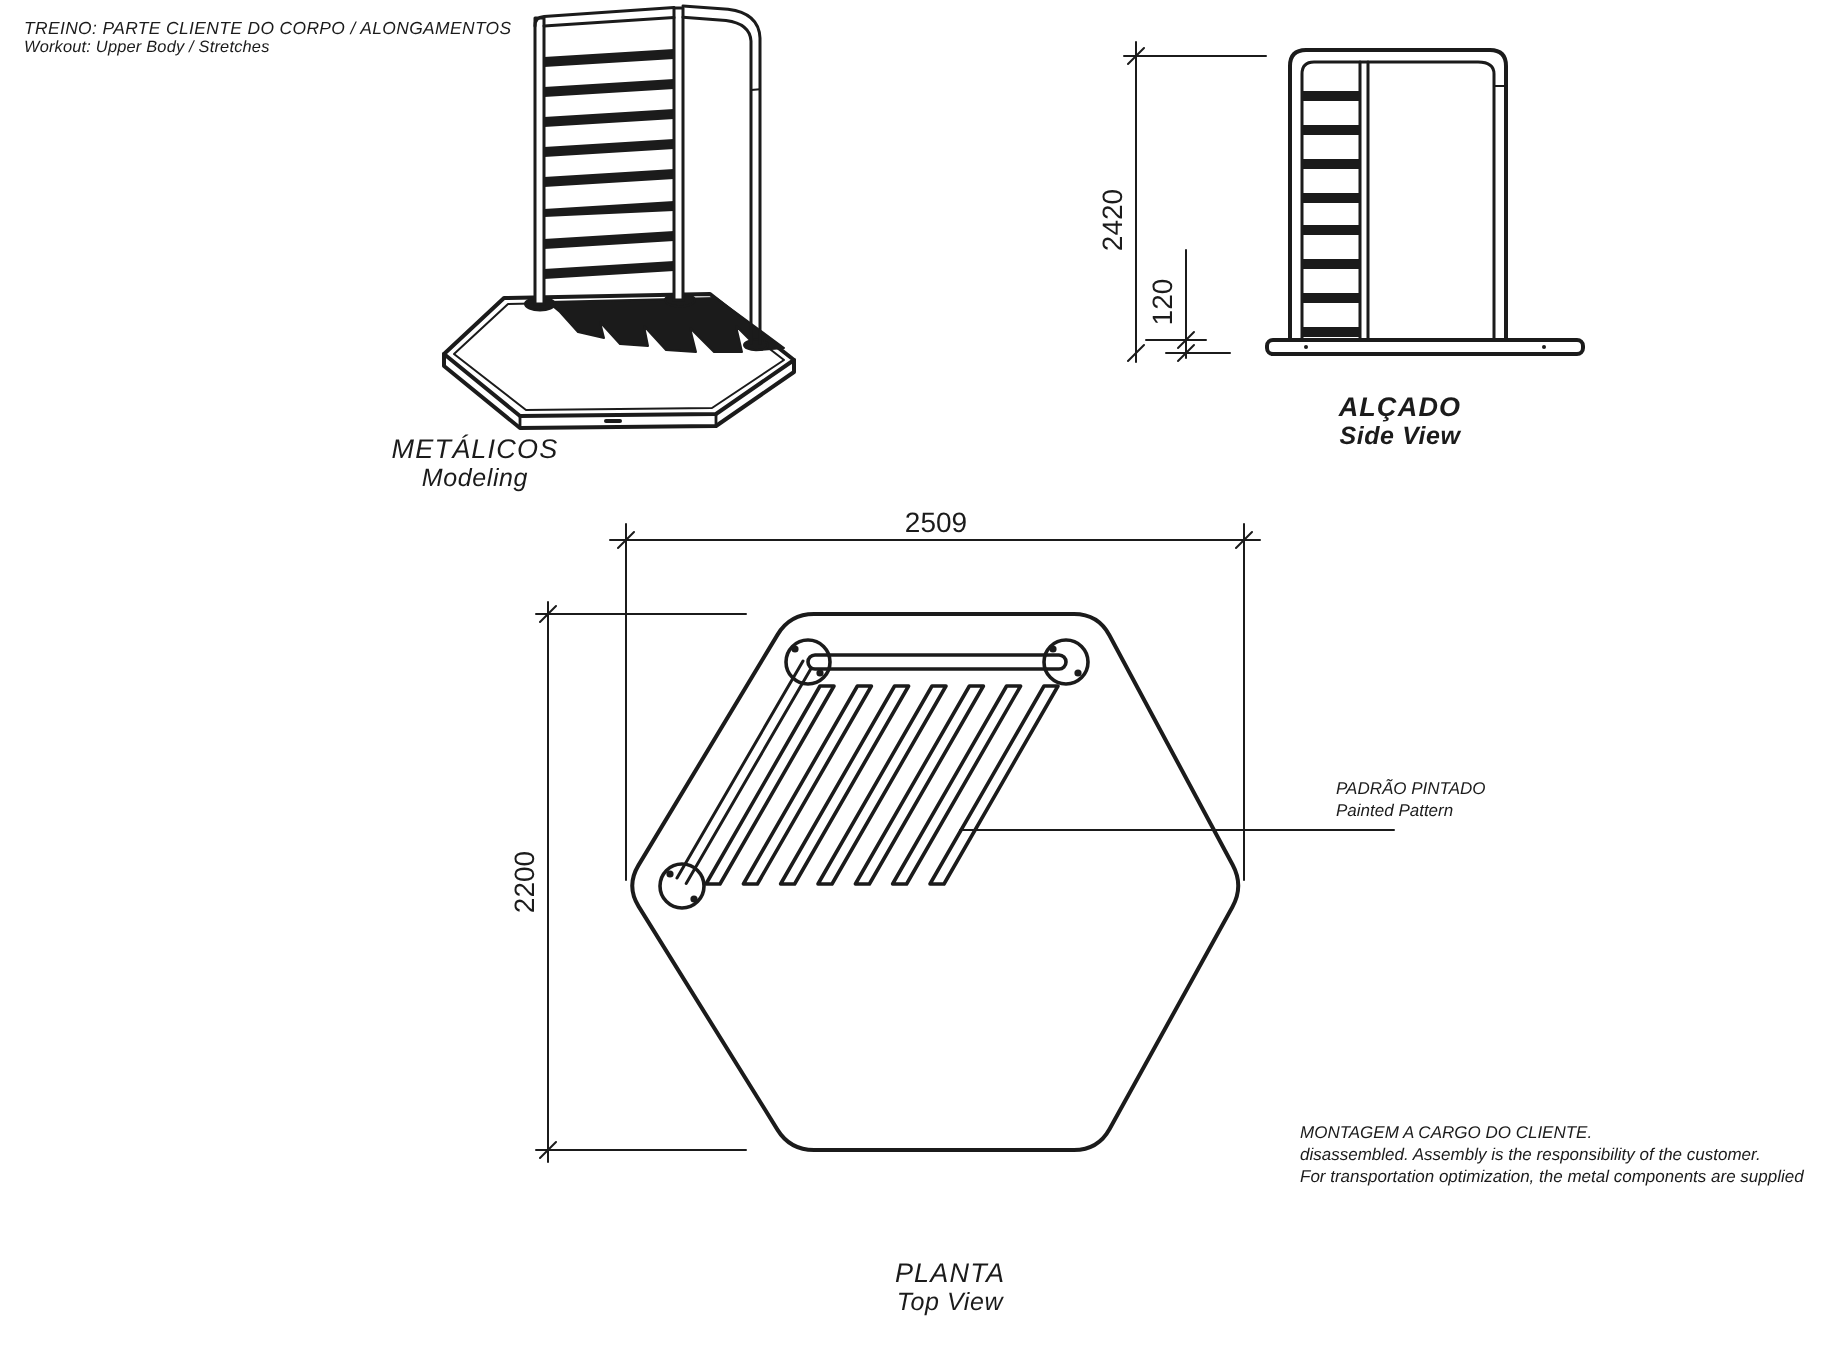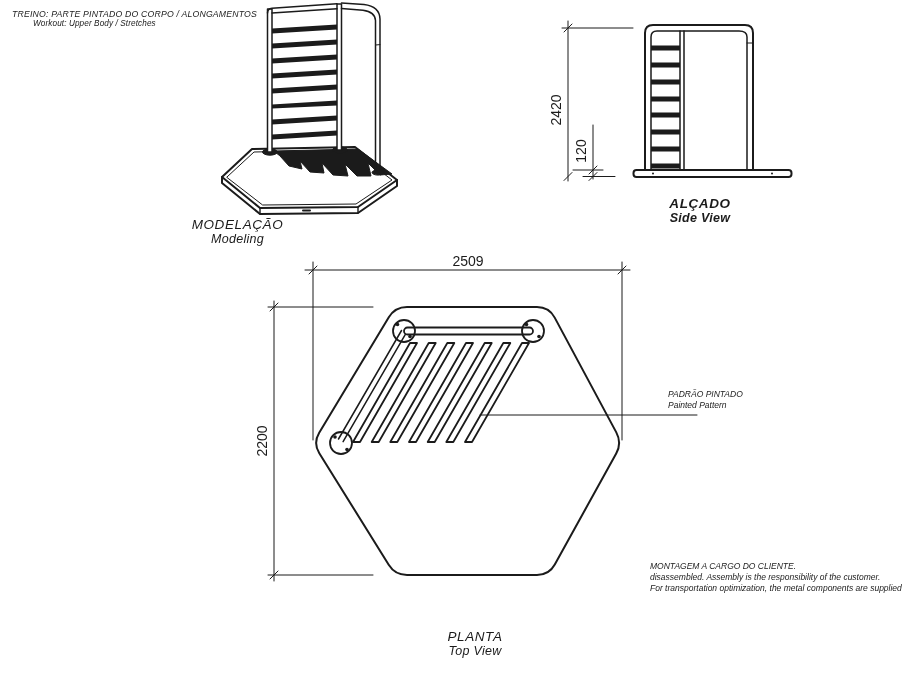--- a/index.html
+++ b/index.html
@@ -2,37 +2,37 @@
 <html><head>
 <meta charset="utf-8">
 <style>
   html,body{margin:0;padding:0;background:#fff;}
   #canvas{
     position:relative;width:924px;height:685px;background:#fff;overflow:hidden;
     font-family:"Liberation Sans",sans-serif;color:#1b1b1b;
   }
   .abs{position:absolute;}
   .hdr1{font-size:8.7px;font-style:italic;letter-spacing:.2px;white-space:nowrap;}
-  .hdr2{font-size:8.2px;font-style:italic;letter-spacing:.1px;white-space:nowrap;margin-left:21px;}
+  .hdr2{font-size:8.2px;font-style:italic;letter-spacing:.1px;white-space:nowrap;}
   .viewlabel{text-align:center;font-style:italic;line-height:15px;}
   .viewlabel .pt{font-size:13.5px;letter-spacing:.6px;}
   .viewlabel .en{font-size:12.5px;letter-spacing:.3px;}
   .notes{font-size:8.5px;font-style:italic;line-height:11.2px;white-space:nowrap;}
   svg{display:block;}
   svg text{font-family:"Liberation Sans",sans-serif;fill:#1b1b1b;}
   .dimtxt{font-size:14px;}
   .calltxt{font-size:8.5px;font-style:italic;}
 </style>
 </head>
 <body>
 
 <div id="canvas">
 
   <div class="abs" style="left:12px;top:9px;">
-    <div class="hdr1">TREINO: PARTE PINTADO DO CORPO / ALONGAMENTOS</div>
+    <div class="hdr1">TREINO: PARTE CLIENTE DO CORPO / ALONGAMENTOS</div>
     <div class="hdr2">Workout: Upper Body / Stretches</div>
   </div>
 
   <svg class="abs" style="left:210px;top:0px;" width="200" height="215" viewBox="0 0 200 215">
     <g stroke="#1b1b1b" fill="none" stroke-linejoin="round" stroke-linecap="round">
 
       <g>
         <polygon points="12,177 42,149 145,147 187,180 148,207 50,208" stroke-width="2" fill="#fff"></polygon>
         <path d="M12,177 L12,183 L50,214 L148,213 L187,186 L187,180" stroke-width="2"></path>
         <path d="M50,208 L50,214 M148,207 L148,213" stroke-width="1.4"></path>
@@ -66,21 +66,21 @@
 
         <g>
           <path d="M131.5,3 L154,4.6 Q169.5,6.5 170,19 L170,171.5" stroke-width="1.5"></path>
           <path d="M131.5,8.6 L153,10.2 Q165,11.8 165.5,20.5 L165.5,171.5" stroke-width="1.5"></path>
           <path d="M165.5,45 L170,44.6" stroke-width="1"></path>
         </g>
       </g>
     </g>
   </svg>
   <div class="abs viewlabel" style="left:170px;top:217px;width:135px;">
-    <div class="pt">MODELAÇÃO</div>
+    <div class="pt">METÁLICOS</div>
     <div class="en">Modeling</div>
   </div>
 
   <svg class="abs" style="left:545px;top:15px;" width="260" height="215" viewBox="0 0 260 215">
     <g stroke="#1b1b1b" fill="none" stroke-linecap="round" stroke-linejoin="round">
 
       <g stroke-width="1">
         <path d="M17,13 H88"></path>
         <path d="M23,6 V166"></path>
         <path d="M19,17 L27,9 M19,165.5 L27,157.5"></path>

